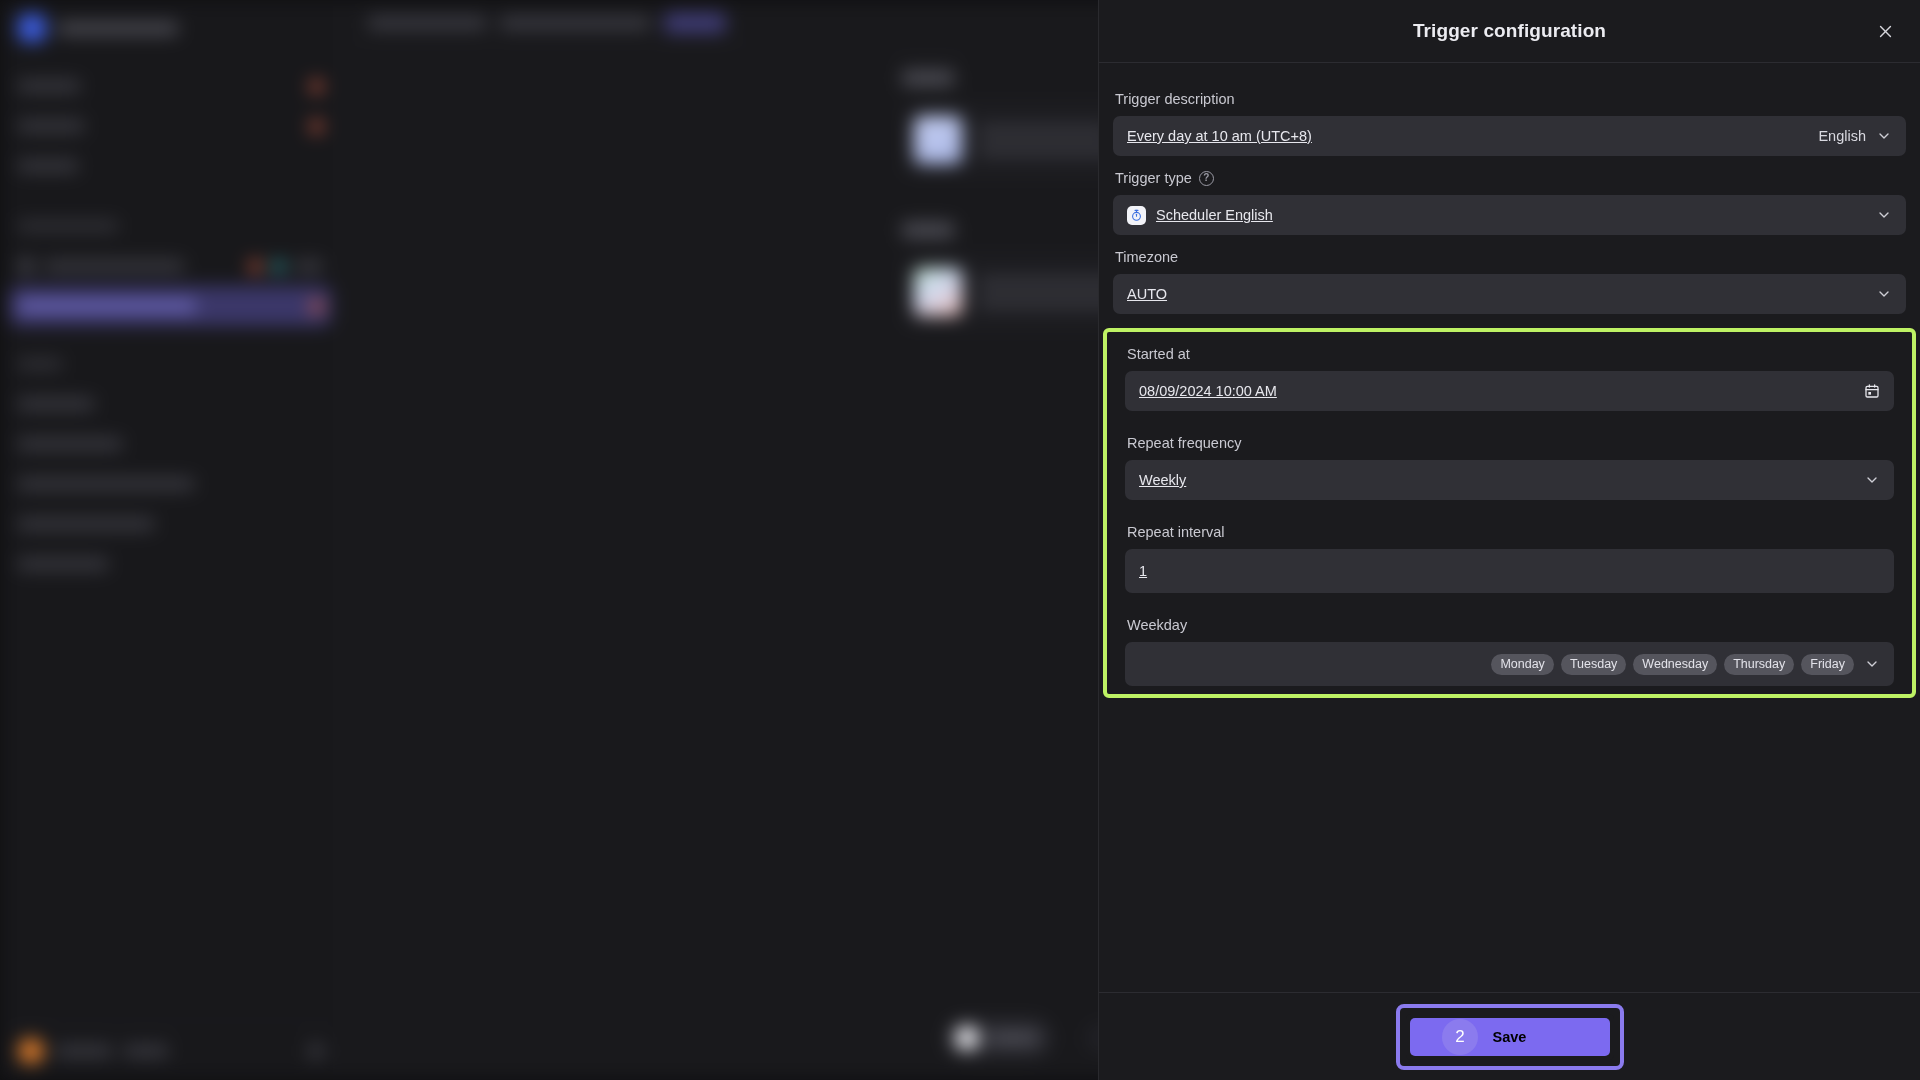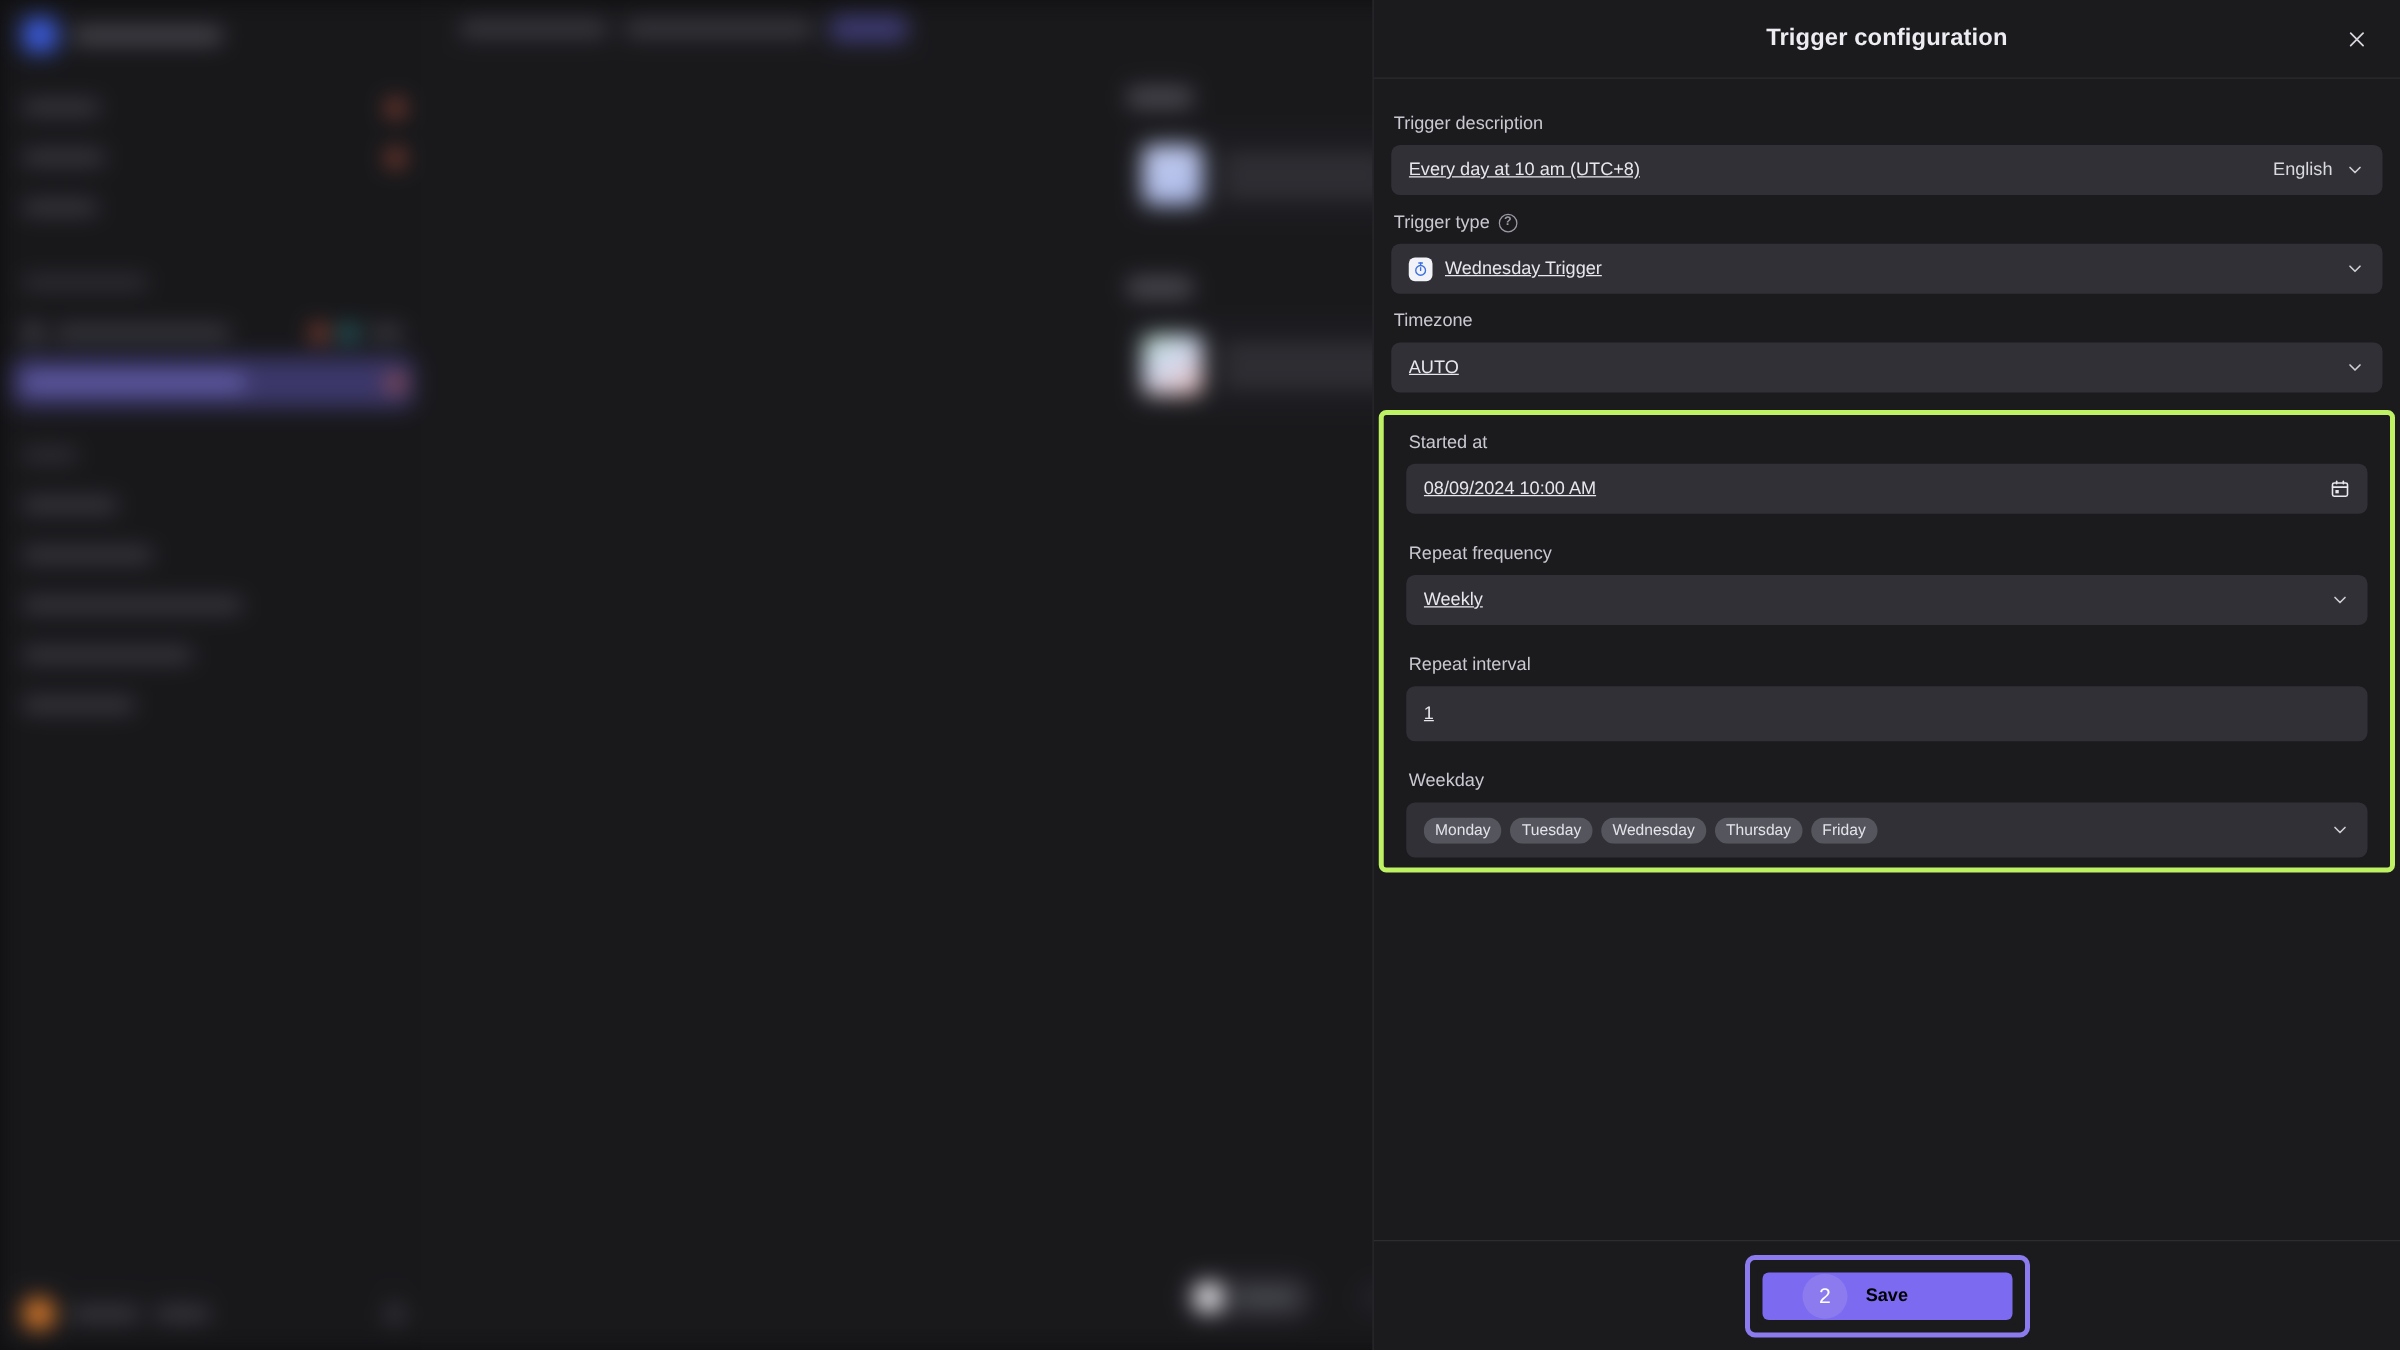--- a/index.html
+++ b/index.html
@@ -102,21 +102,21 @@
   .input .side { color: #d9d9e0; font-size: 14.5px; }
   .chev { flex: 0 0 auto; color: #cfcfd6; display: flex; align-items: center; }
 
   .trig-ico {
     width: 19px; height: 19px; border-radius: 5px; background: #f2f3f8;
     display: flex; align-items: center; justify-content: center; flex: 0 0 auto;
   }
 
   .cal-ico { flex: 0 0 auto; color: #e9e9ef; display: flex; align-items: center; }
 
-  .chips { display: flex; align-items: center; gap: 7px; flex: 1 1 auto; flex-wrap: nowrap; overflow: hidden; }
+  .chips { display: flex; align-items: center; gap: 7px; flex: 1 1 auto; flex-wrap: nowrap; overflow: hidden; justify-content: flex-end; }
   .chip {
     background: #55555d; color: #e3e3ea; border-radius: 11px;
     font-size: 12.5px; padding: 3px 9px 4px 9px; white-space: nowrap;
   }
 
   
   .hl-group {
     position: relative;
     border: 4px solid #bef264;
     border-radius: 6px;
@@ -296,21 +296,21 @@
         </div>
         <div class="input">
           <span class="trig-ico">
             <svg width="13" height="13" viewBox="0 0 24 24" fill="none" stroke="#3b6fe0" stroke-width="2" stroke-linecap="round">
               <circle cx="12" cy="13.5" r="7.2"></circle>
               <line x1="12" y1="13.5" x2="12" y2="9.6"></line>
               <line x1="9.3" y1="2.6" x2="14.7" y2="2.6"></line>
               <line x1="12" y1="2.6" x2="12" y2="6.2"></line>
             </svg>
           </span>
-          <span class="val">Wednesday Trigger</span>
+          <span class="val">Scheduler English</span>
           <span class="chev">
             <svg width="16" height="16" viewBox="0 0 24 24" fill="none" stroke="currentColor" stroke-width="2" stroke-linecap="round" stroke-linejoin="round">
                 <polyline points="6 9 12 15 18 9"></polyline>
               </svg>
           </span>
         </div>
       </div>
 
       <div class="field" style="margin-top:14px">
         <div class="flabel">Timezone</div>

